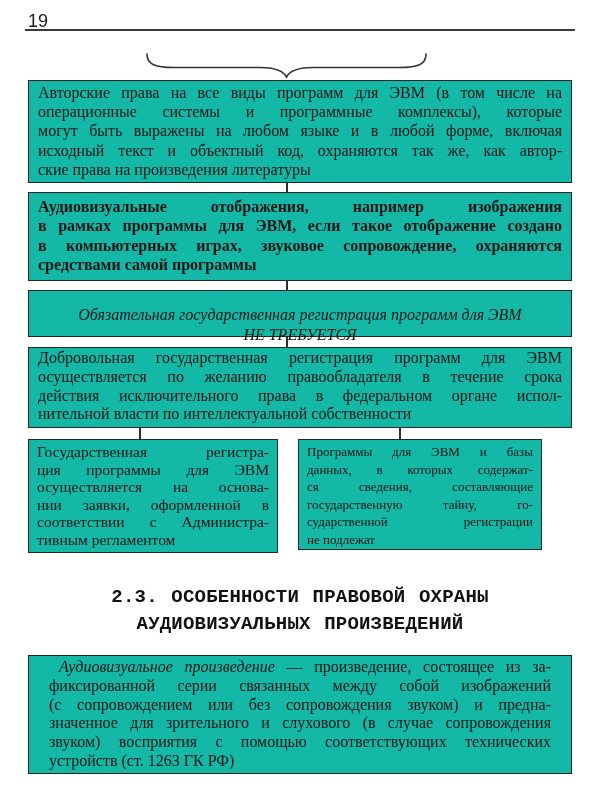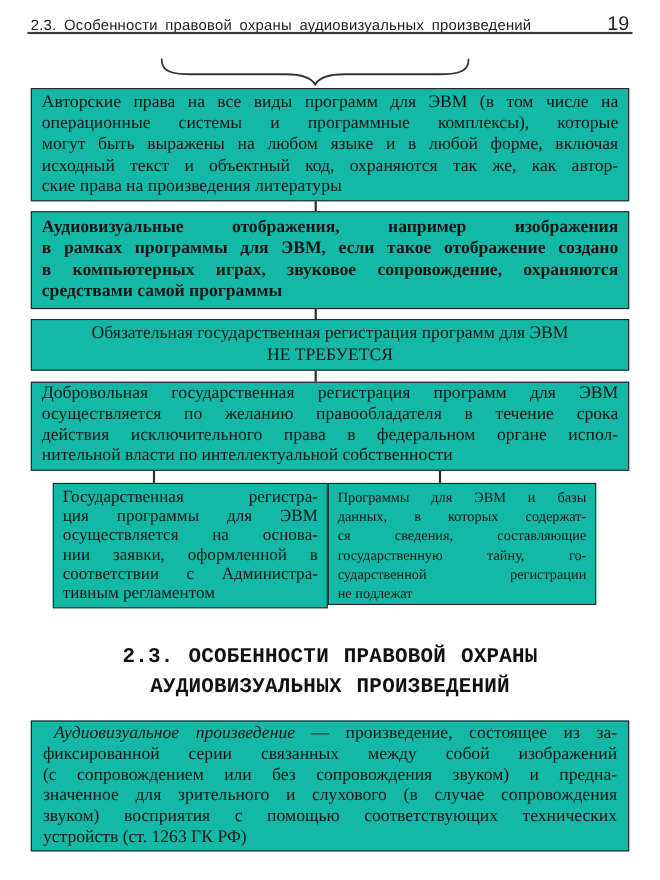--- a/index.html
+++ b/index.html
@@ -30,25 +30,25 @@
   
   .fbox{
     position:absolute;
     border:1.5px solid #262626;
     box-sizing:border-box;
     background:#14b8a6;
     font-size:16px;
   }
   .b1{left:28px;top:80px;width:544px;height:103px;padding:2px 9px;line-height:19.2px;}
   .b2{left:28px;top:192px;width:544px;height:89px;padding:4px 9px;line-height:19.4px;font-weight:bold;}
-  .b3{left:28px;top:290px;width:544px;height:47px;padding:2px 9px;line-height:19.6px;}
+  .b3{left:28px;top:290px;width:544px;height:47px;padding:14px 9px;line-height:19.6px;font-style:italic;}
   .b4{left:28px;top:347px;width:544px;height:81px;padding:1px 9px;line-height:18.8px;}
-  .bl{left:28px;top:439px;width:250px;height:114px;padding:3px 8px;font-size:15.5px;line-height:17.6px;margin-left:20px;}
+  .bl{left:28px;top:439px;width:250px;height:114px;padding:3px 8px;font-size:15.5px;line-height:17.6px;}
   .br{left:298px;top:439px;width:244px;height:111px;padding:3px 8px;font-size:13px;line-height:17.6px;}
-  .def{left:28px;top:655px;width:544px;height:119px;padding:2px 10px;line-height:18.8px;}
+  .def{left:28px;top:655px;width:544px;height:119px;padding:2px 20px;line-height:18.8px;}
   
   .conn{position:absolute;width:2px;background:#2e2e2e;}
   .c1{left:286px;top:183px;height:9px;}
   .c2{left:286px;top:281px;height:9px;}
   .c3{left:286px;top:337px;height:10px;}
   .c4{left:139px;top:428px;height:11px;}
   .c5{left:399px;top:428px;height:11px;}
   
   .line{text-align:justify;text-align-last:justify;}
   .line.last{text-align:right;text-align-last:left;}
@@ -65,21 +65,20 @@
     color:#111111;
     letter-spacing:0.2px;word-spacing:2px;
   }
 </style>
 </head>
 <body>
 
 <div class="page">
 
   <div class="running-head">
-    <span class="rh-title">2.3. Особенности правовой охраны аудиовизуальных произведений</span>
     <span class="rh-page">19</span>
   </div>
   <div class="head-rule"></div>
 
   <svg class="brace" width="285" height="28" viewBox="0 0 285 28">
     <path d="M3,3 C3,13 10,16.5 30,16.5 L116,16.5 C131,16.5 139,19.5 142.5,26 C146,19.5 154,16.5 169,16.5 L255,16.5 C275,16.5 282,13 282,3" fill="none" stroke="#333333" stroke-width="1.6" stroke-linecap="round"></path>
   </svg>
 
   <div class="fbox b1">
       <div class="line">Авторские права на все виды программ для ЭВМ (в том числе на</div>

